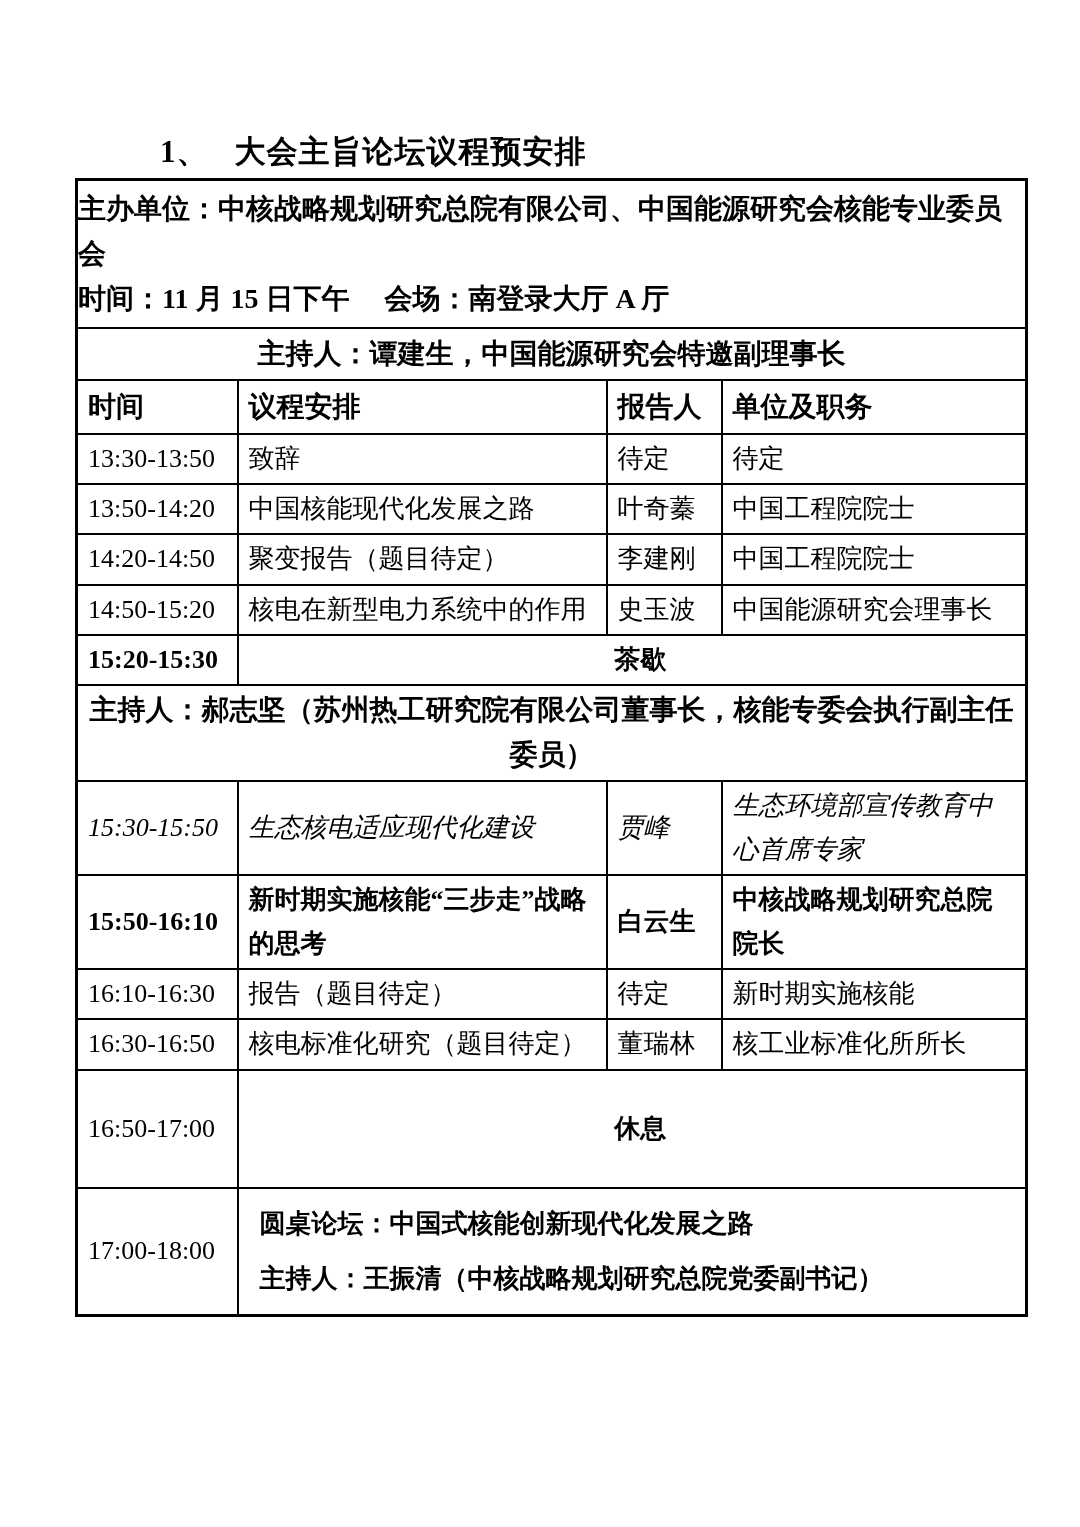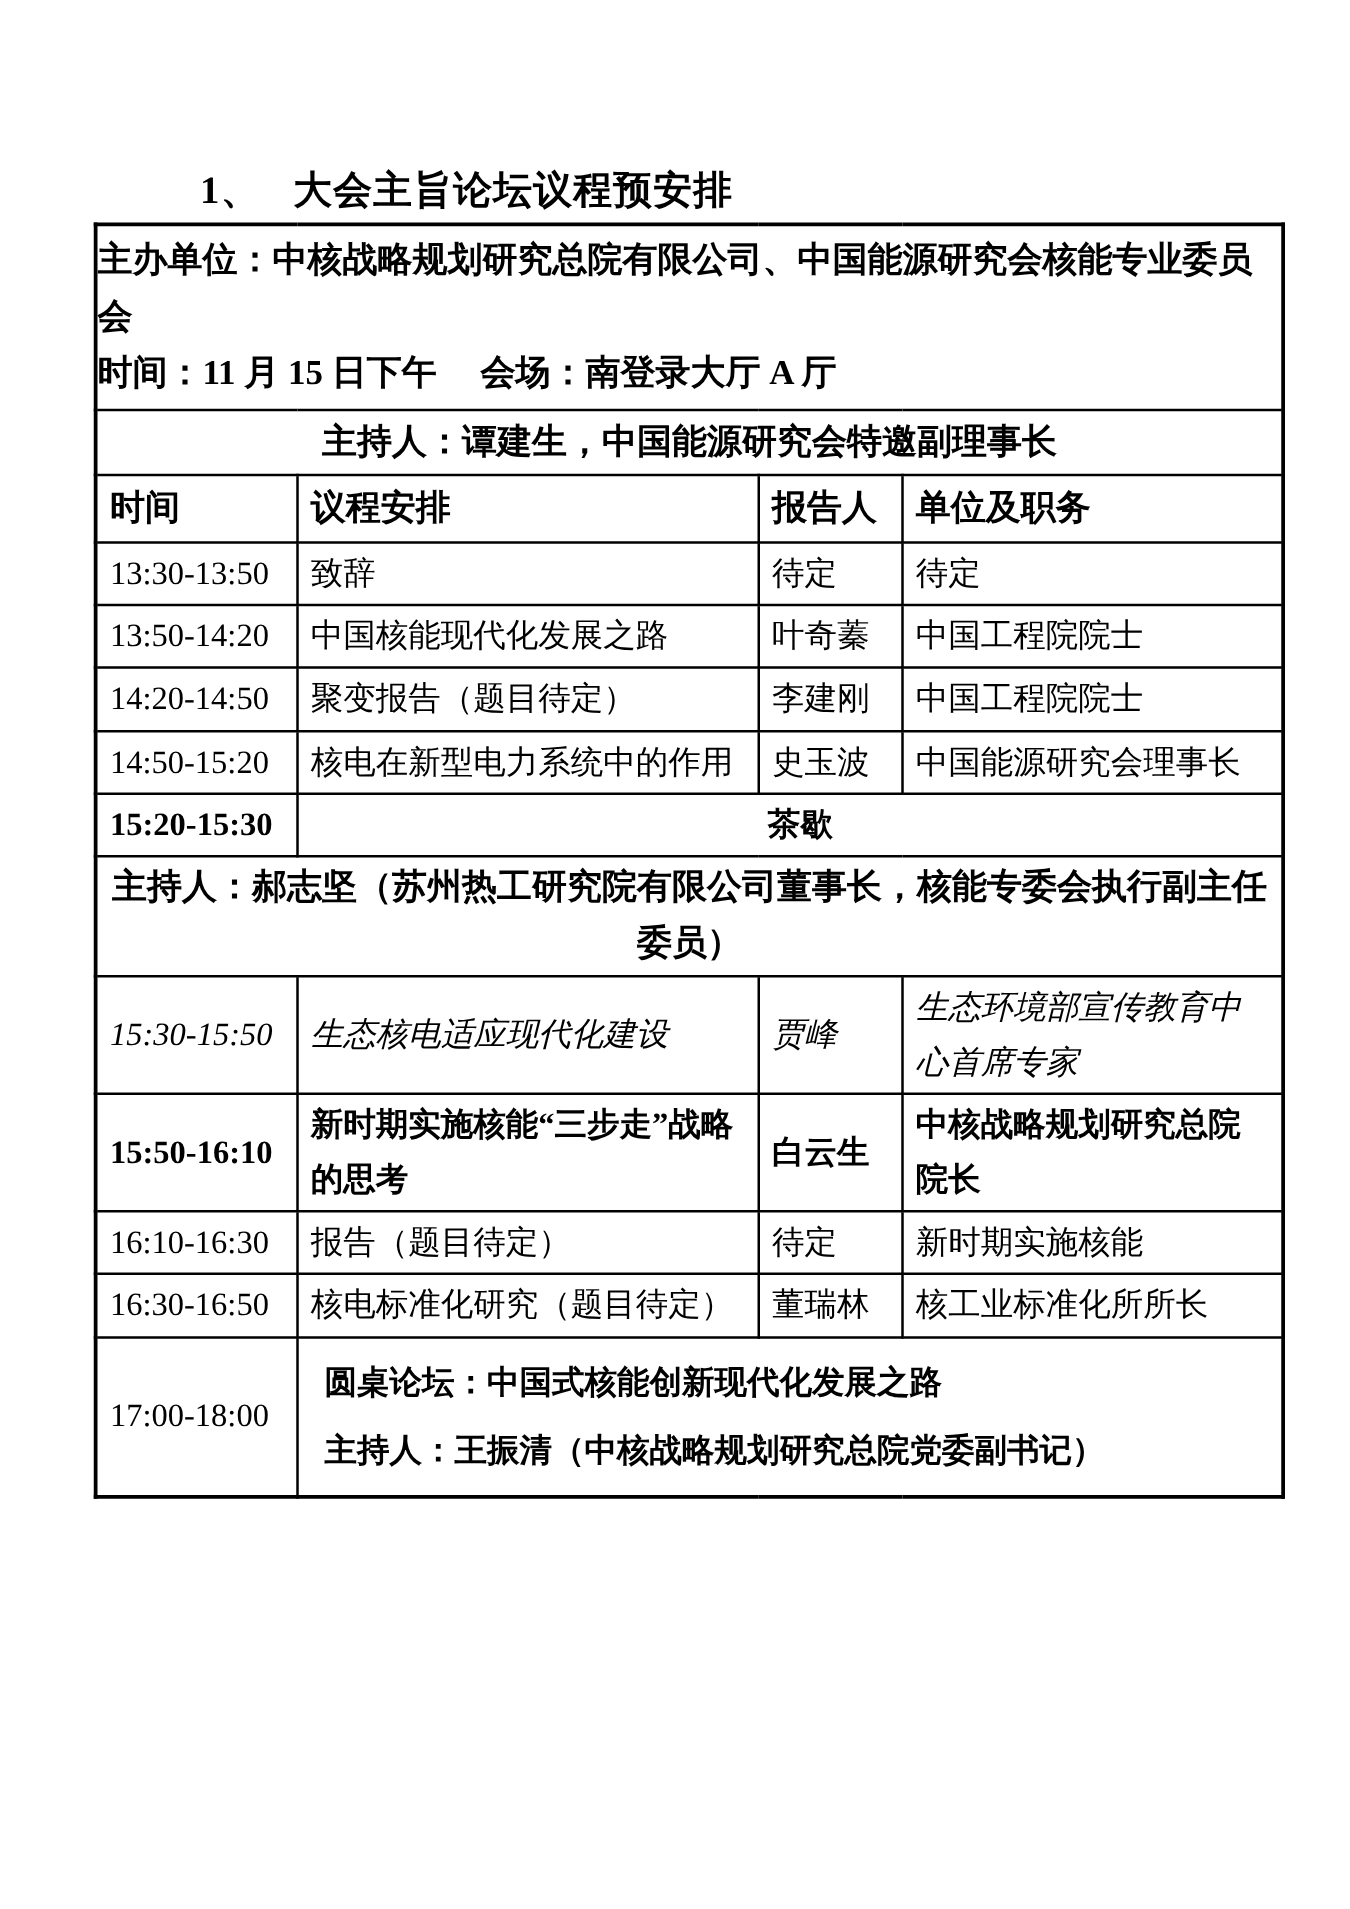--- a/index.html
+++ b/index.html
@@ -175,20 +175,24 @@
         <td>新时期实施核能</td>
       </tr>
 
       <tr class="h-sm">
         <td>16:30-16:50</td>
         <td>核电标准化研究（题目待定）</td>
         <td>董瑞林</td>
         <td>核工业标准化所所长</td>
       </tr>
 
+      <tr class="h-rest">
+        <td>16:50-17:00</td>
+        <td colspan="3" class="bold center">休息</td>
+      </tr>
 
       <tr class="h-round">
         <td>17:00-18:00</td>
         <td colspan="3" class="bold round-cell">
           <p>圆桌论坛：中国式核能创新现代化发展之路</p>
           <p>主持人：王振清（中核战略规划研究总院党委副书记）</p>
         </td>
       </tr>
 
     </tbody>

